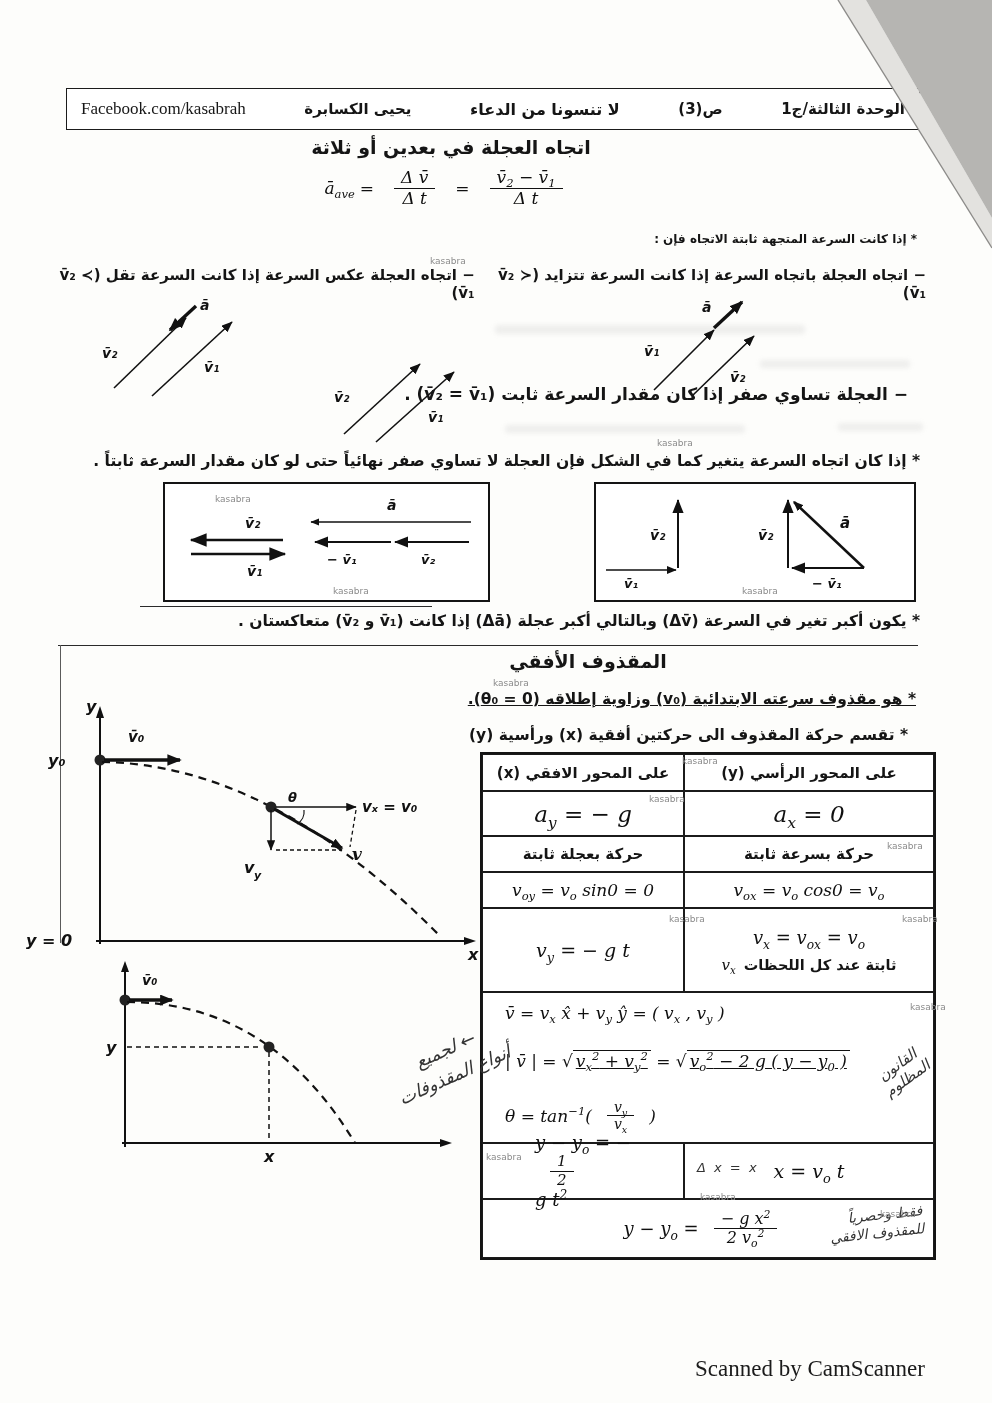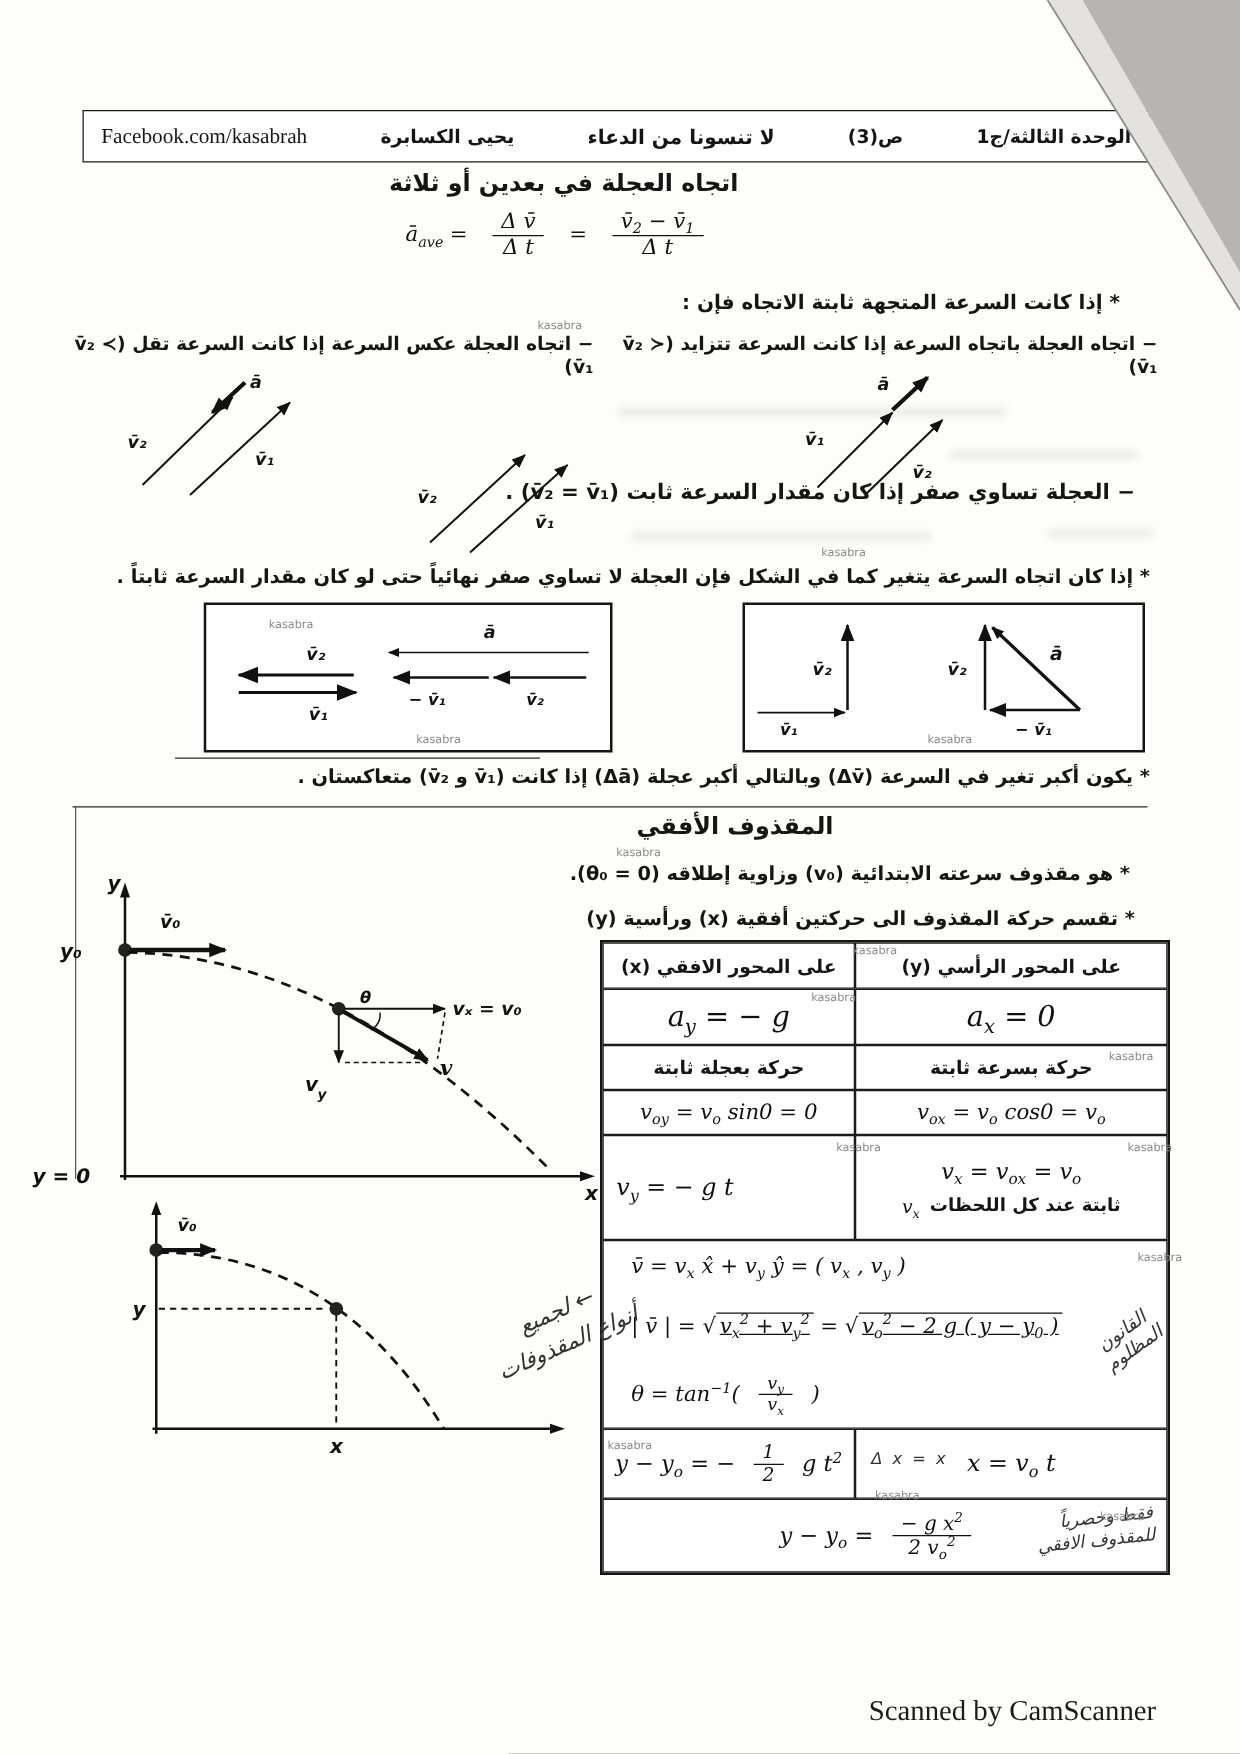--- a/index.html
+++ b/index.html
@@ -61,21 +61,21 @@
       <span class="fnum">Δ v̄</span>
       <span class="fden">Δ t</span>
     </span>
     <span style="margin:0 5px;">=</span>
     <span class="frac">
       <span class="fnum">v̄<sub>2</sub> − v̄<sub>1</sub></span>
       <span class="fden">Δ t</span>
     </span>
   </div>
 
-  <div class="abs ar b" style="right:96px;top:232px;font-size:16px;">* إذا كانت السرعة المتجهة ثابتة الاتجاه فإن :</div>
+  <div class="abs ar b" style="right:75px;top:232px;font-size:12px;">* إذا كانت السرعة المتجهة ثابتة الاتجاه فإن :</div>
   <div class="wm" style="left:430px;top:256px;">kasabra</div>
 
   <div class="abs ar sb" style="right:66px;left:36px;top:266px;font-size:15px;display:flex;justify-content:space-between;direction:rtl;">
     <span>− اتجاه العجلة باتجاه السرعة إذا كانت السرعة تتزايد (v̄₂ ≻ v̄₁)</span>
     <span>− اتجاه العجلة عكس السرعة إذا كانت السرعة تقل (v̄₂ ≺ v̄₁)</span>
   </div>
 
   <svg class="abs" style="left:100px;top:296px;" width="175" height="105" font-family="DejaVu Sans, sans-serif" font-style="italic" font-weight="600" fill="#111">
     <defs>
       <marker id="aA" markerWidth="8" markerHeight="6" refX="6.5" refY="2.8" orient="auto">
@@ -178,21 +178,21 @@
   <div class="abs ar sb" style="right:72px;top:612px;font-size:15.5px;">* يكون أكبر تغير في السرعة (Δv̄) وبالتالي أكبر عجلة (Δā) إذا كانت (v̄₁ و v̄₂) متعاكستان .</div>
 
   <div class="hline" style="left:58px;top:645px;width:860px;border-top-width:1.8px;"></div>
   <div class="vline" style="left:60px;top:645px;height:298px;"></div>
 
   <div class="abs" style="left:0;right:0;top:650px;text-align:center;transform:translateX(92px);">
     <span class="ar b" style="font-size:19px;">المقذوف الأفقي</span>
   </div>
   <div class="wm" style="left:493px;top:678px;">kasabra</div>
 
-  <div class="abs ar sb" style="right:88px;top:690px;font-size:15.5px;">* هو مقذوف سرعته الابتدائية (v₀) وزاوية إطلاقه (θ₀ = 0).</div>
+  <div class="abs ar sb" style="right:76px;top:690px;font-size:15.5px;text-decoration:underline;">* هو مقذوف سرعته الابتدائية (v₀) وزاوية إطلاقه (θ₀ = 0).</div>
   <div class="abs ar sb" style="right:84px;top:726px;font-size:15.5px;">* تقسم حركة المقذوف الى حركتين أفقية (x) ورأسية (y)</div>
 
   <svg class="abs" style="left:20px;top:698px;" width="460" height="270" font-family="DejaVu Sans, sans-serif" font-style="italic" font-weight="600" fill="#111">
     <defs>
       <marker id="gA" markerWidth="8" markerHeight="6" refX="6.5" refY="2.8" orient="auto">
           <path d="M0,0 L7,2.8 L0,5.6 z" fill="#111"></path>
         </marker>
       <marker id="gAb" markerWidth="5" markerHeight="4" refX="3.5" refY="1.6" orient="auto">
           <path d="M0,0 L4,1.6 L0,3.2 z" fill="#111"></path>
         </marker>
@@ -252,21 +252,21 @@
       <span class="math" style="font-size:17px;">v<sub>oy</sub> = v<sub>o</sub> sin0 = 0</span>
     </div>
 
     <div class="tc" style="flex-direction:column;justify-content:center;gap:8px;">
       <span class="math" style="font-size:18px;">v<sub>x</sub> = v<sub>ox</sub> = v<sub>o</sub></span>
       <div style="direction:rtl;display:flex;align-items:center;gap:8px;">
         <span class="ar b" style="font-size:14.5px;">ثابتة عند كل اللحظات</span>
         <span class="math" style="font-size:15px;">v<sub>x</sub></span>
       </div>
     </div>
-    <div class="tc" style="flex-direction:column;align-items:flex-start;justify-content:center;gap:10px;padding:0 10px;direction:ltr;">
+    <div class="tc" style="flex-direction:column;align-items:center;justify-content:center;gap:10px;padding:0 10px;direction:ltr;">
       <span class="math" style="font-size:19px;">v<sub>y</sub> = − g t</span>
     </div>
 
     <div class="tc span2" style="flex-direction:column;align-items:flex-start;justify-content:center;gap:28px;padding:8px 22px;direction:ltr;">
       <span class="math" style="font-size:17px;">v̄ = v<sub>x</sub> x̂ + v<sub>y</sub> ŷ = ( v<sub>x</sub> , v<sub>y</sub> )</span>
       <span class="math" style="font-size:17px;">| v̄ | = √<span class="rad">v<sub>x</sub><sup>2</sup> + v<sub>y</sub><sup>2</sup></span> = √<span class="rad">v<sub>o</sub><sup>2</sup> − 2 g ( y − y<sub>0</sub> )</span></span>
       <span class="math" style="font-size:17px;display:inline-flex;align-items:center;">
         <span>θ = tan<sup>−1</sup>(</span>
         <span class="frac" style="font-size:14px;">
           <span class="fnum">v<sub>y</sub></span>
@@ -278,21 +278,21 @@
         <div>القانون</div>
         <div>المظلوم</div>
       </div>
     </div>
 
     <div class="tc">
       <span class="math" style="font-size:19px;">x = v<sub>o</sub> t</span>
       <span class="hand" style="position:absolute;left:12px;top:16px;font-size:13px;letter-spacing:2px;font-family:'DejaVu Sans',sans-serif;">Δ x = x</span>
     </div>
     <div class="tc" style="direction:ltr;">
-      <span class="math" style="font-size:18px;display:inline-flex;align-items:center;">
+      <span class="math" style="font-size:18px;display:inline-flex;align-items:flex-start;flex-direction:column;">
         <span>y − y<sub>o</sub> = −</span>
         <span class="frac" style="font-size:15px;">
           <span class="fnum">1</span>
           <span class="fden">2</span>
         </span>
         <span>g t<sup>2</sup></span>
       </span>
     </div>
 
     <div class="tc span2" style="direction:ltr;">

